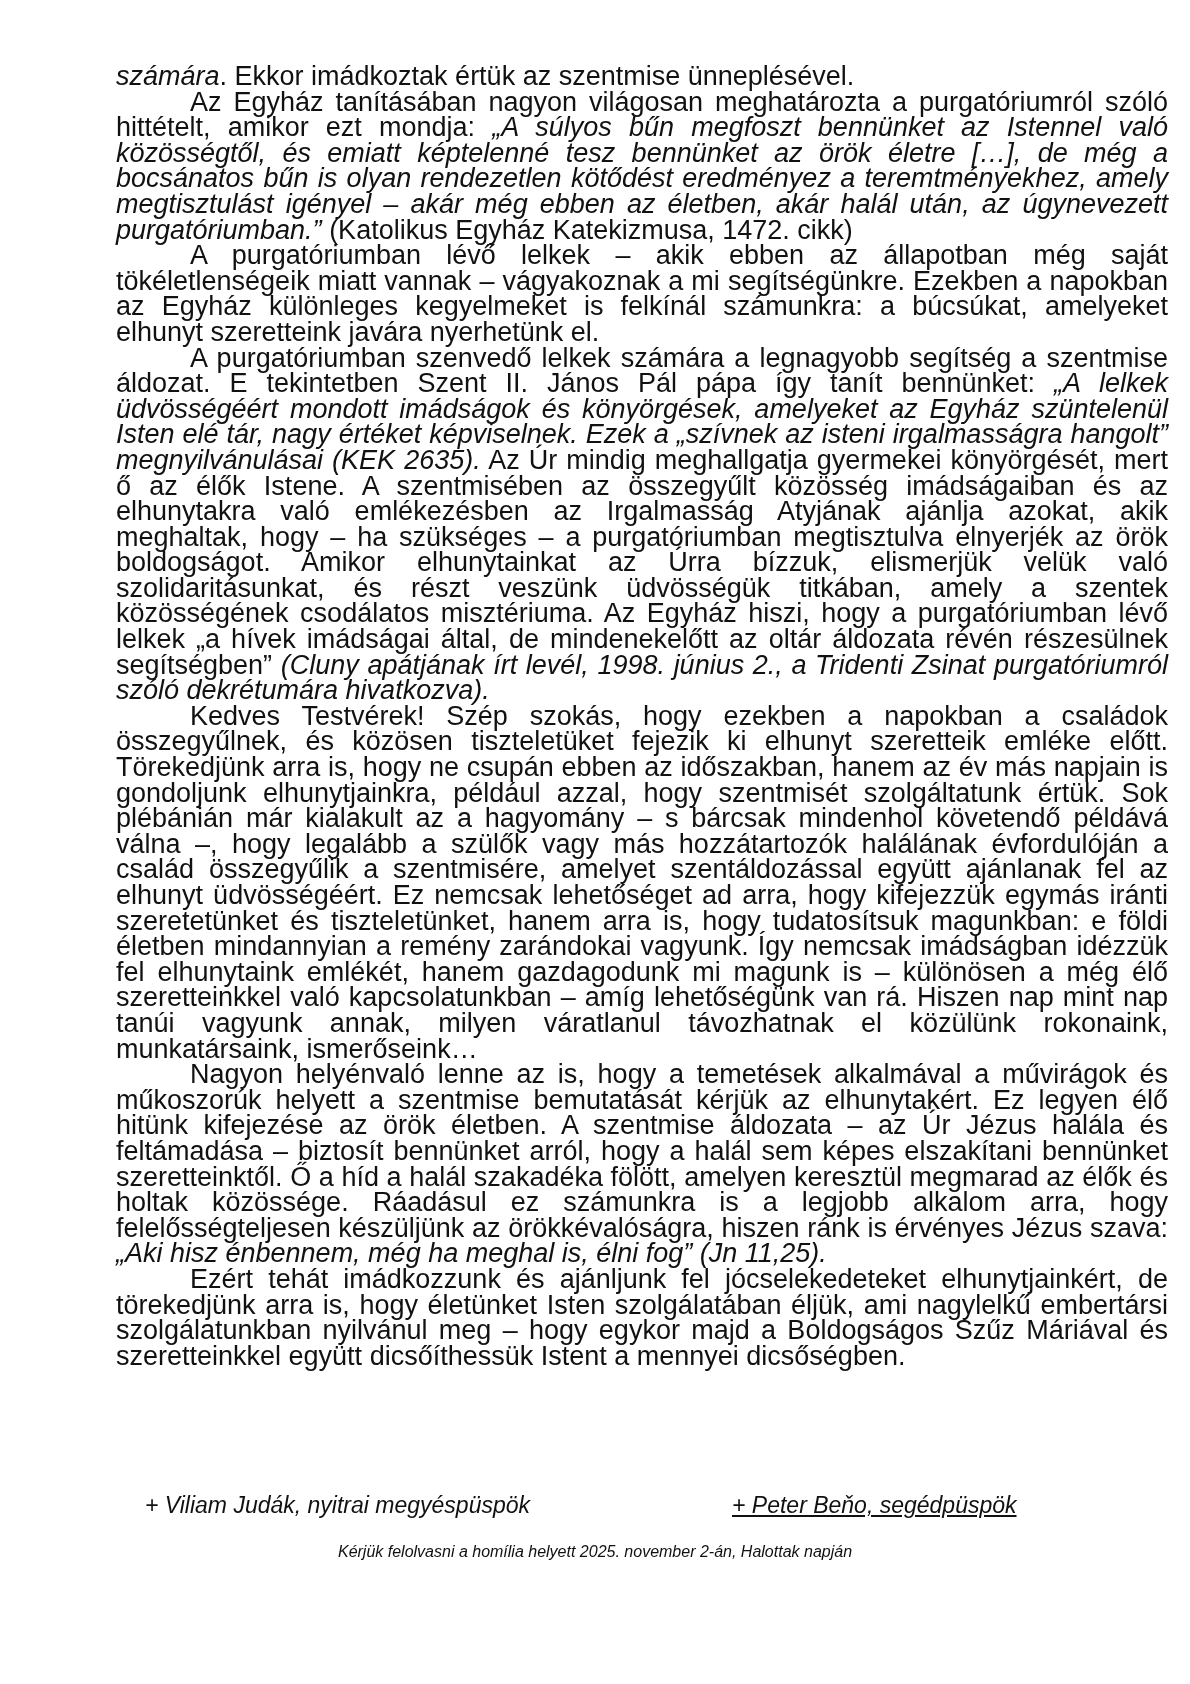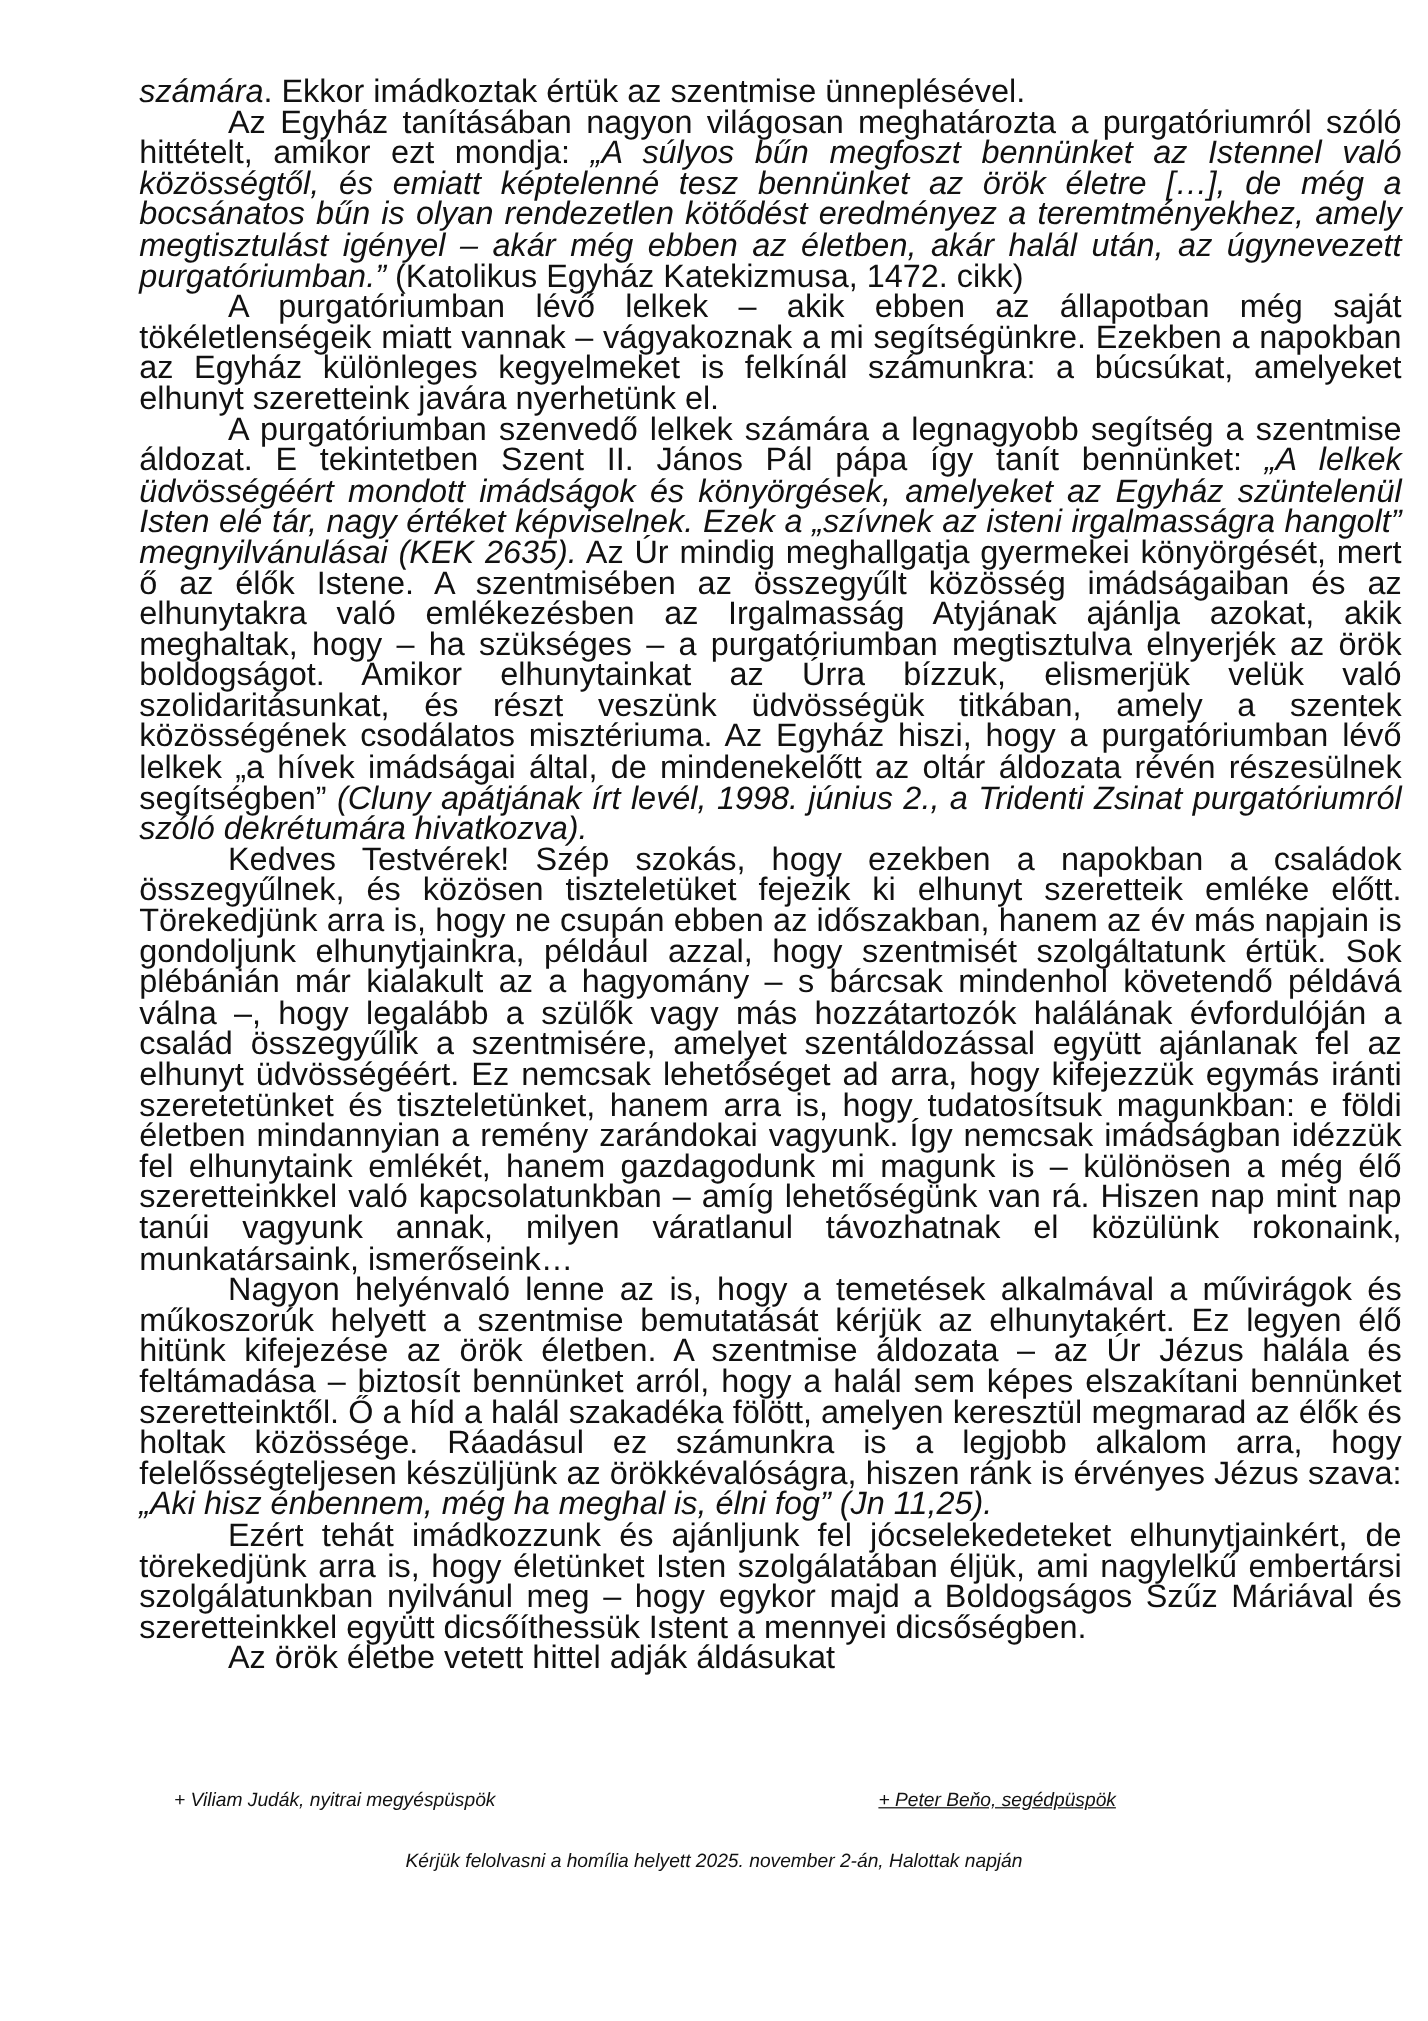--- a/index.html
+++ b/index.html
@@ -10,21 +10,21 @@
     font-size: 27px; line-height: 25.6px; color: #111111;
     text-align: justify;
     margin-left: 48px;
   }
   .page p { margin: 0; text-indent: 74px; }
   .page p.noindent { text-indent: 0; }
   em, i { font-style: italic; }
   .signatures {
     position: absolute; top: 1492px; left: 0; width: 1190px; height: 30px;
     font-family: "Liberation Sans", sans-serif; font-style: italic;
-    font-size: 16px; color: #111111;
+    font-size: 23px; color: #111111;
   }
   .sig-left { position: absolute; left: 145px; top: 0; }
   .sig-right { position: absolute; left: 732px; top: 0; text-decoration: underline; }
   .footer-note {
     position: absolute; top: 1543px; left: 0; width: 1190px; text-align: center;
     font-family: "Liberation Sans", sans-serif; font-style: italic;
     font-size: 16px; color: #111111;
   }
 </style>
 </head>
@@ -39,21 +39,20 @@
   <p><span>A purgatóriumban lévő lelkek – akik ebben az állapotban még saját tökéletlenségeik miatt vannak – vágyakoznak a mi segítségünkre. Ezekben a napokban az Egyház különleges kegyelmeket is felkínál számunkra: a búcsúkat, amelyeket elhunyt szeretteink javára nyerhetünk el.</span></p>
 
   <p><span>A purgatóriumban szenvedő lelkek számára a legnagyobb segítség a szentmise áldozat. E tekintetben Szent II. János Pál pápa így tanít bennünket: </span><em>„A lelkek üdvösségéért mondott imádságok és könyörgések, amelyeket az Egyház szüntelenül Isten elé tár, nagy értéket képviselnek. Ezek a „szívnek az isteni irgalmasságra hangolt” megnyilvánulásai (KEK 2635).</em><span> Az Úr mindig meghallgatja gyermekei könyörgését, mert ő az élők Istene. A szentmisében az összegyűlt közösség imádságaiban és az elhunytakra való emlékezésben az Irgalmasság Atyjának ajánlja azokat, akik meghaltak, hogy – ha szükséges – a purgatóriumban megtisztulva elnyerjék az örök boldogságot. Amikor elhunytainkat az Úrra bízzuk, elismerjük velük való szolidaritásunkat, és részt veszünk üdvösségük titkában, amely a szentek közösségének csodálatos misztériuma. Az Egyház hiszi, hogy a purgatóriumban lévő lelkek „a hívek imádságai által, de mindenekelőtt az oltár áldozata révén részesülnek segítségben” </span><em>(Cluny apátjának írt levél, 1998. június 2., a Tridenti Zsinat purgatóriumról szóló dekrétumára hivatkozva).</em></p>
 
   <p><span>Kedves Testvérek! Szép szokás, hogy ezekben a napokban a családok összegyűlnek, és közösen tiszteletüket fejezik ki elhunyt szeretteik emléke előtt. Törekedjünk arra is, hogy ne csupán ebben az időszakban, hanem az év más napjain is gondoljunk elhunytjainkra, például azzal, hogy szentmisét szolgáltatunk értük. Sok plébánián már kialakult az a hagyomány – s bárcsak mindenhol követendő példává válna –, hogy legalább a szülők vagy más hozzátartozók halálának évfordulóján a család összegyűlik a szentmisére, amelyet szentáldozással együtt ajánlanak fel az elhunyt üdvösségéért. Ez nemcsak lehetőséget ad arra, hogy kifejezzük egymás iránti szeretetünket és tiszteletünket, hanem arra is, hogy tudatosítsuk magunkban: e földi életben mindannyian a remény zarándokai vagyunk. Így nemcsak imádságban idézzük fel elhunytaink emlékét, hanem gazdagodunk mi magunk is – különösen a még élő szeretteinkkel való kapcsolatunkban – amíg lehetőségünk van rá. Hiszen nap mint nap tanúi vagyunk annak, milyen váratlanul távozhatnak el közülünk rokonaink, munkatársaink, ismerőseink…</span></p>
 
   <p><span>Nagyon helyénvaló lenne az is, hogy a temetések alkalmával a művirágok és műkoszorúk helyett a szentmise bemutatását kérjük az elhunytakért. Ez legyen élő hitünk kifejezése az örök életben. A szentmise áldozata – az Úr Jézus halála és feltámadása – biztosít bennünket arról, hogy a halál sem képes elszakítani bennünket szeretteinktől. Ő a híd a halál szakadéka fölött, amelyen keresztül megmarad az élők és holtak közössége. Ráadásul ez számunkra is a legjobb alkalom arra, hogy felelősségteljesen készüljünk az örökkévalóságra, hiszen ránk is érvényes Jézus szava: </span><em>„Aki hisz énbennem, még ha meghal is, élni fog” (Jn 11,25).</em></p>
 
   <p><span>Ezért tehát imádkozzunk és ajánljunk fel jócselekedeteket elhunytjainkért, de törekedjünk arra is, hogy életünket Isten szolgálatában éljük, ami nagylelkű embertársi szolgálatunkban nyilvánul meg – hogy egykor majd a Boldogságos Szűz Máriával és szeretteinkkel együtt dicsőíthessük Istent a mennyei dicsőségben.</span></p>
 
-  <p><span>Az örök életbe vetett hittel adják áldásukat</span></p>
 </div>
 
 <div class="signatures">
   <span class="sig-left">+ Viliam Judák, nyitrai megyéspüspök</span>
   <span class="sig-right">+ Peter Beňo, segédpüspök</span>
 </div>
 
 <div class="footer-note">Kérjük felolvasni a homília helyett 2025. november 2-án, Halottak napján</div>
 
 </body></html>

